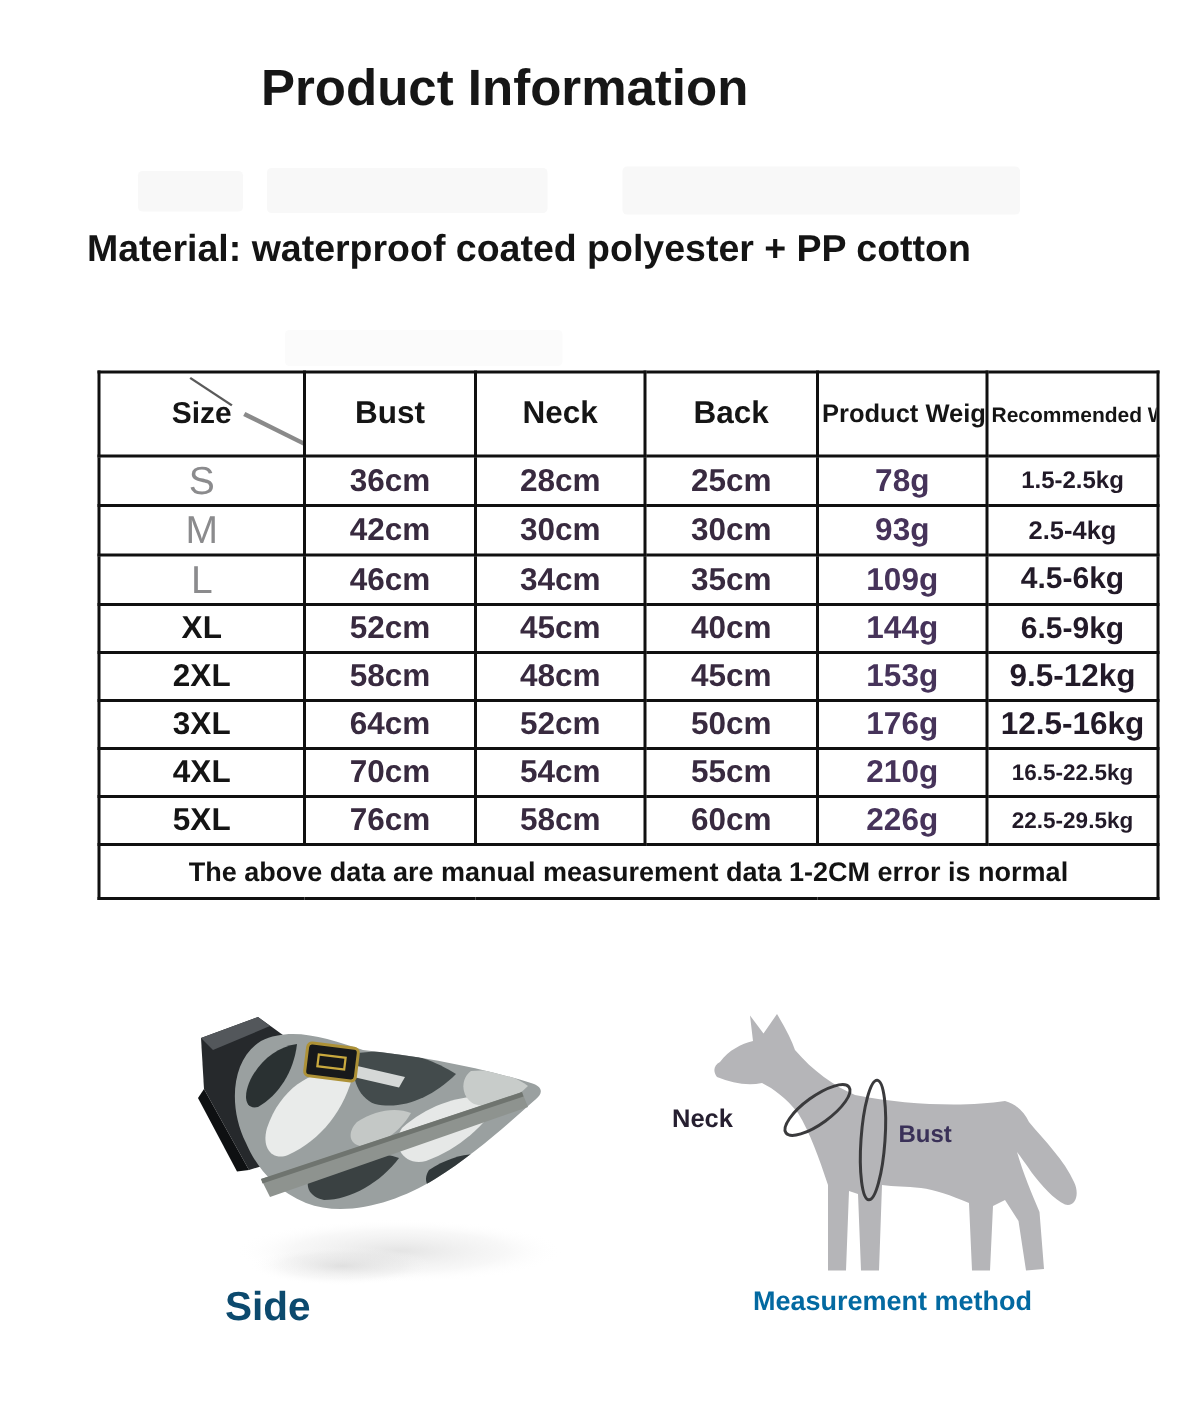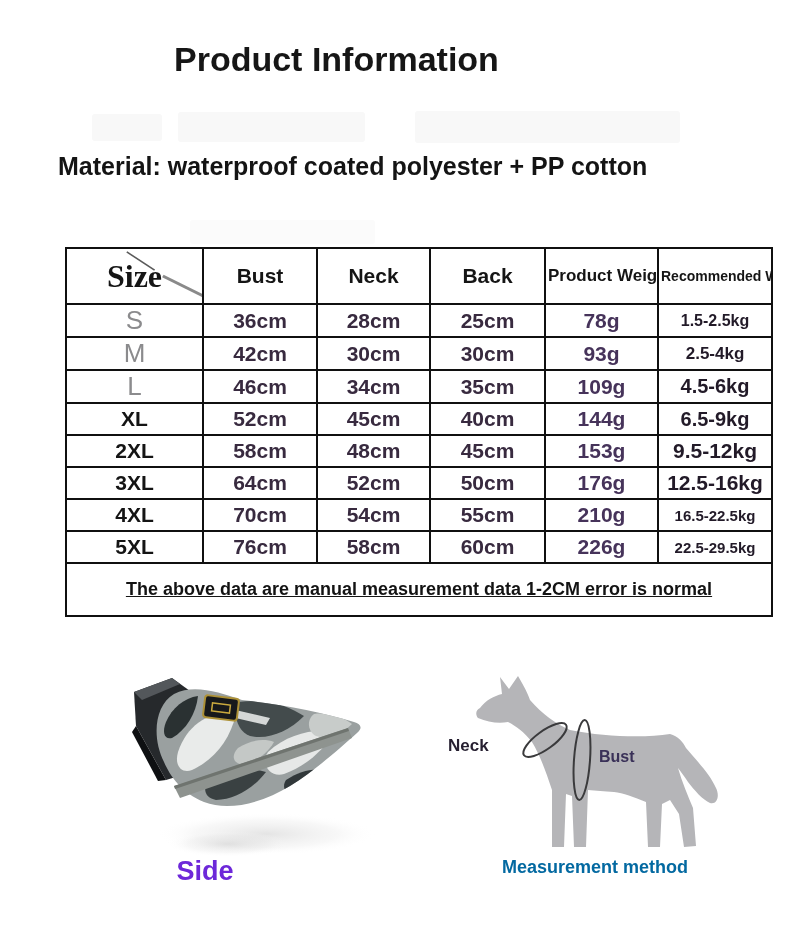--- a/index.html
+++ b/index.html
@@ -27,22 +27,22 @@
     border-collapse:collapse;table-layout:fixed;
     border:2px solid var(--table-border,#101010);
   }
   table.size-table td,table.size-table th{
     border:2px solid var(--table-border,#101010);
     text-align:center;vertical-align:middle;padding:0 2px;
     overflow:hidden;white-space:nowrap;
   }
   tr.hdr{height:56px;}
   tr.data{height:32px;}
-  tr.notr{height:53px;text-decoration:underline;}
-  th.h-size{position:relative;text-align:left;font-size:32px;font-weight:bold;padding-left:10px;color:var(--header-text,#151515);font-family:Liberation Serif, serif;}
+  tr.notr{height:36px;}
+  th.h-size{position:relative;text-align:left;font-size:20px;font-weight:bold;padding-left:10px;color:var(--header-text,#151515);}
   th.h-main{font-size:21px;font-weight:bold;color:var(--header-text,#151515);}
   th.h-pw{font-size:17px;font-weight:bold;line-height:1.15;white-space:normal;color:var(--header-text,#151515);}
   th.h-rw{font-size:14px;font-weight:bold;line-height:1.15;white-space:normal;color:var(--header-text,#151515);}
   td.sz-thin{font-size:26px;font-weight:normal;color:var(--size-sml,#8b8b8d);}
   td.sz-bold{font-size:21px;font-weight:bold;color:#141414;}
   td.cm{font-size:21px;font-weight:bold;color:var(--value-cm,#382a3f);}
   td.g{font-size:21px;font-weight:bold;color:var(--value-g,#46335a);}
   td.kg{font-weight:bold;color:var(--value-kg,#221a28);}
   tr.r0 td.kg{font-size:16px;}
   tr.r1 td.kg{font-size:17px;}
@@ -51,22 +51,22 @@
   tr.r4 td.kg{font-size:21px;}
   tr.r5 td.kg{font-size:21px;margin-top:12px;}
   tr.r6 td.kg{font-size:15px;}
   tr.r7 td.kg{font-size:15px;}
   tr.r8 td.kg{font-size:21px;}
   td.note-cell{font-size:18px;font-weight:bold;color:#131313;}
   .diag-svg{position:absolute;left:0;top:0;width:100%;height:100%;}
 
   
   .caption-side{
-    left:150px;top:856px;width:110px;text-align:center;
-    font-size:27px;font-weight:bold;color:#6d28d9;
+    left:150px;top:856px;width:110px;
+    font-size:27px;font-weight:bold;color:#0c4a6e;
   }
   .caption-measure{
     left:470px;top:857px;width:250px;text-align:center;
     font-size:18px;font-weight:bold;color:#0369a1;
   }
   .label-neck{
     left:448px;top:736px;font-size:17px;font-weight:bold;color:#261f30;
   }
   .label-bust{
     left:599px;top:748px;font-size:16px;font-weight:bold;color:#3a3158;

